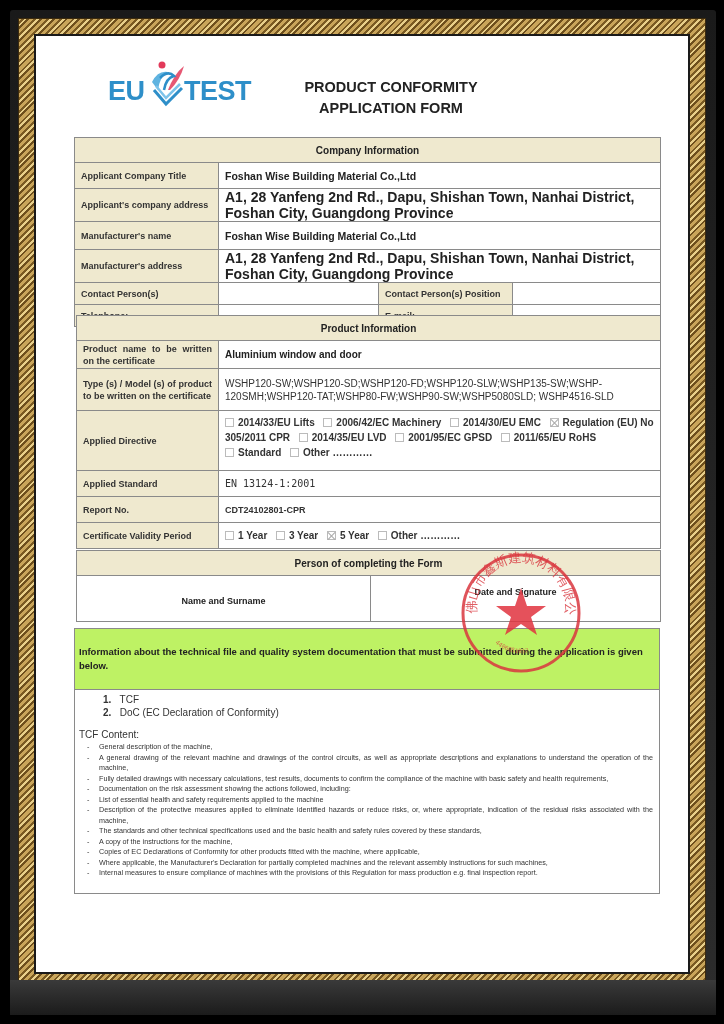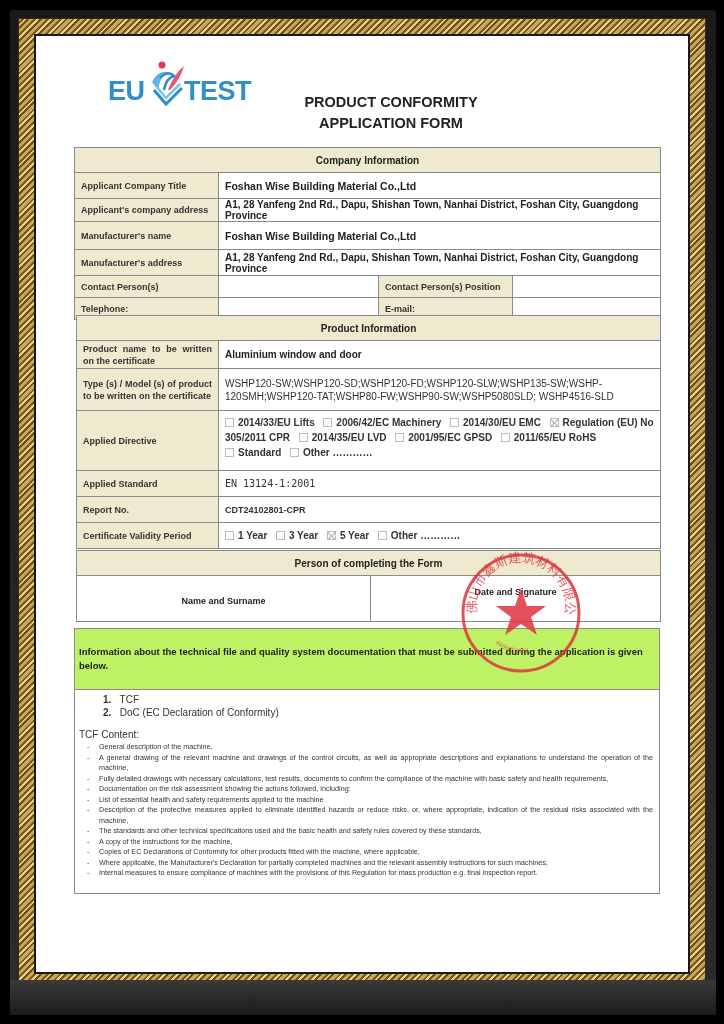--- a/index.html
+++ b/index.html
@@ -25,28 +25,28 @@
     background: #fff;
     box-shadow: inset 0 0 0 2px #1a1a1a;
   }
 
   .header { position: absolute; left: 74px; top: 18px; width: 560px; height: 70px; }
   .logo { position: absolute; left: 0; top: 8px; width: 160px; height: 50px; }
   .logo-text { position: absolute; top: 16px; font-size: 27px; font-weight: bold; color: #2e8fc9; letter-spacing: -0.5px; }
   .logo-eu { left: 0; }
   .logo-test { left: 76px; }
   .logo-mark { position: absolute; left: 40px; top: 0px; width: 40px; height: 48px; }
-  .title { position: absolute; left: 183px; top: 25px; width: 200px; text-align: center; font-size: 14.5px; font-weight: bold; color: #222; line-height: 21px; margin-top: 15px; }
+  .title { position: absolute; left: 183px; top: 25px; width: 200px; text-align: center; font-size: 14.5px; font-weight: bold; color: #222; line-height: 21px; }
 
   table.form { position: absolute; border-collapse: collapse; font-size: 9.5px; }
   table.form td { border: 1px solid #8a8a8a; padding: 0 6px; vertical-align: middle; }
   .hdr { background: #efe9cf; text-align: center; font-weight: bold; font-size: 10px; }
   .lbl { background: #efe9cf; font-weight: bold; color: #333; font-size: 9px; }
   .val-big { font-size: 10.5px; font-weight: bold; color: #222; }
-  .val-addr { font-size: 10px; font-weight: bold; color: #222; }
+  .val-addr { font-size: 14px; font-weight: bold; color: #222; }
   .val-model { font-size: 10px; color: #333; line-height: 13px; }
   .val-mono { font-family: "DejaVu Sans Mono", monospace; font-size: 10px; color: #333; }
 
   .cb { display: inline-block; width: 9px; height: 9px; border: 1px solid #bbb; vertical-align: -1px; margin-right: 4px; position: relative; }
   .cb.checked::before, .cb.checked::after {
     content: ""; position: absolute; left: 3px; top: -1px; width: 1px; height: 10px; background: #aaa;
   }
   .cb.checked::before { transform: rotate(45deg); }
   .cb.checked::after { transform: rotate(-45deg); }
   .opt { font-weight: bold; font-size: 10px; margin-right: 6px; color: #333; white-space: nowrap; }
@@ -83,21 +83,21 @@
         <path d="M12 18 Q20 10 26 16 Q18 18 16 30" stroke="#2e8fc9" stroke-width="2.5" fill="none"></path>
       </svg>
       <span class="logo-text logo-test">TEST</span>
     </div>
     <div class="title">
       <div>PRODUCT CONFORMITY</div>
       <div>APPLICATION FORM</div>
     </div>
   </div>
 
-  <table class="form" style="left:40px; top:113px; width:587px;padding-left:20px;">
+  <table class="form" style="left:40px; top:103px; width:587px;padding-left:20px;">
     <colgroup>
         <col style="width:144px">
         <col style="width:160px">
         <col style="width:134px">
         <col>
       </colgroup>
     <tbody>
         <tr style="height:25px">
           <td colspan="4" class="hdr">Company Information</td>
         </tr>

